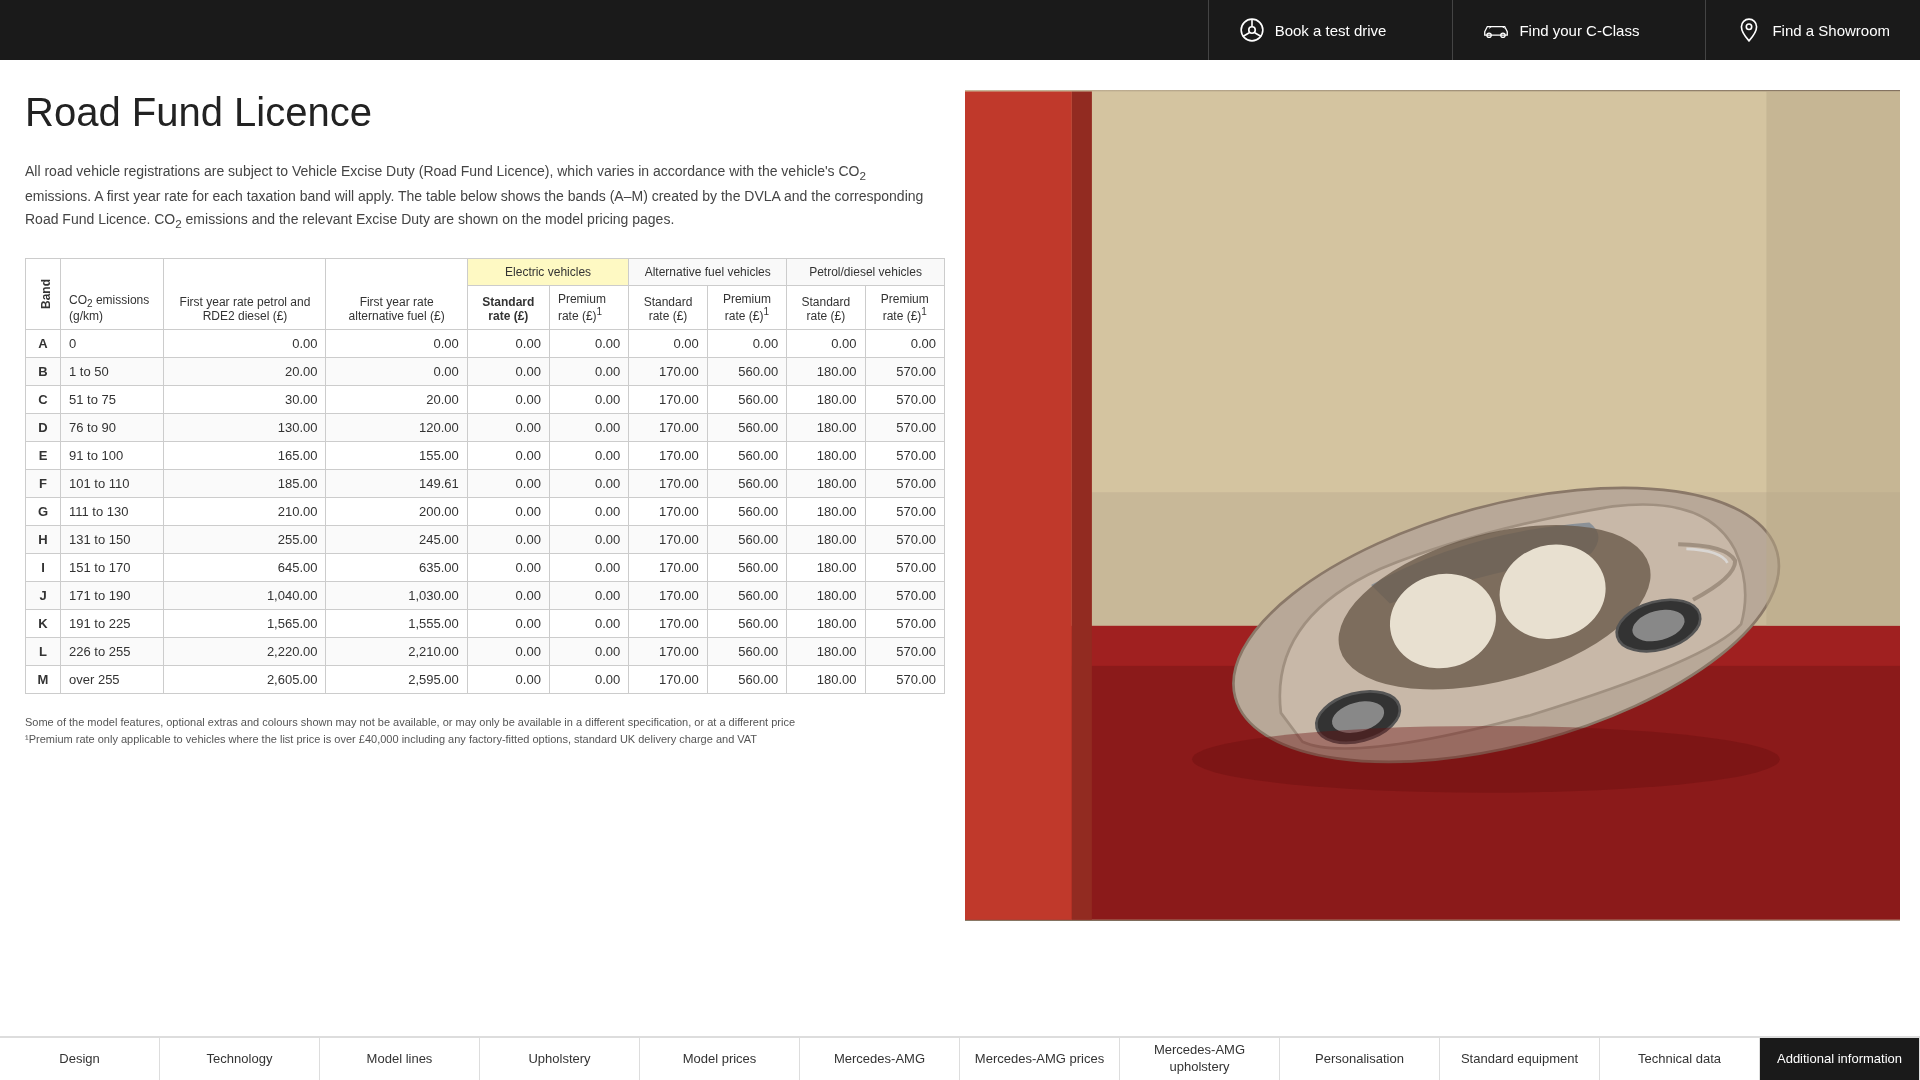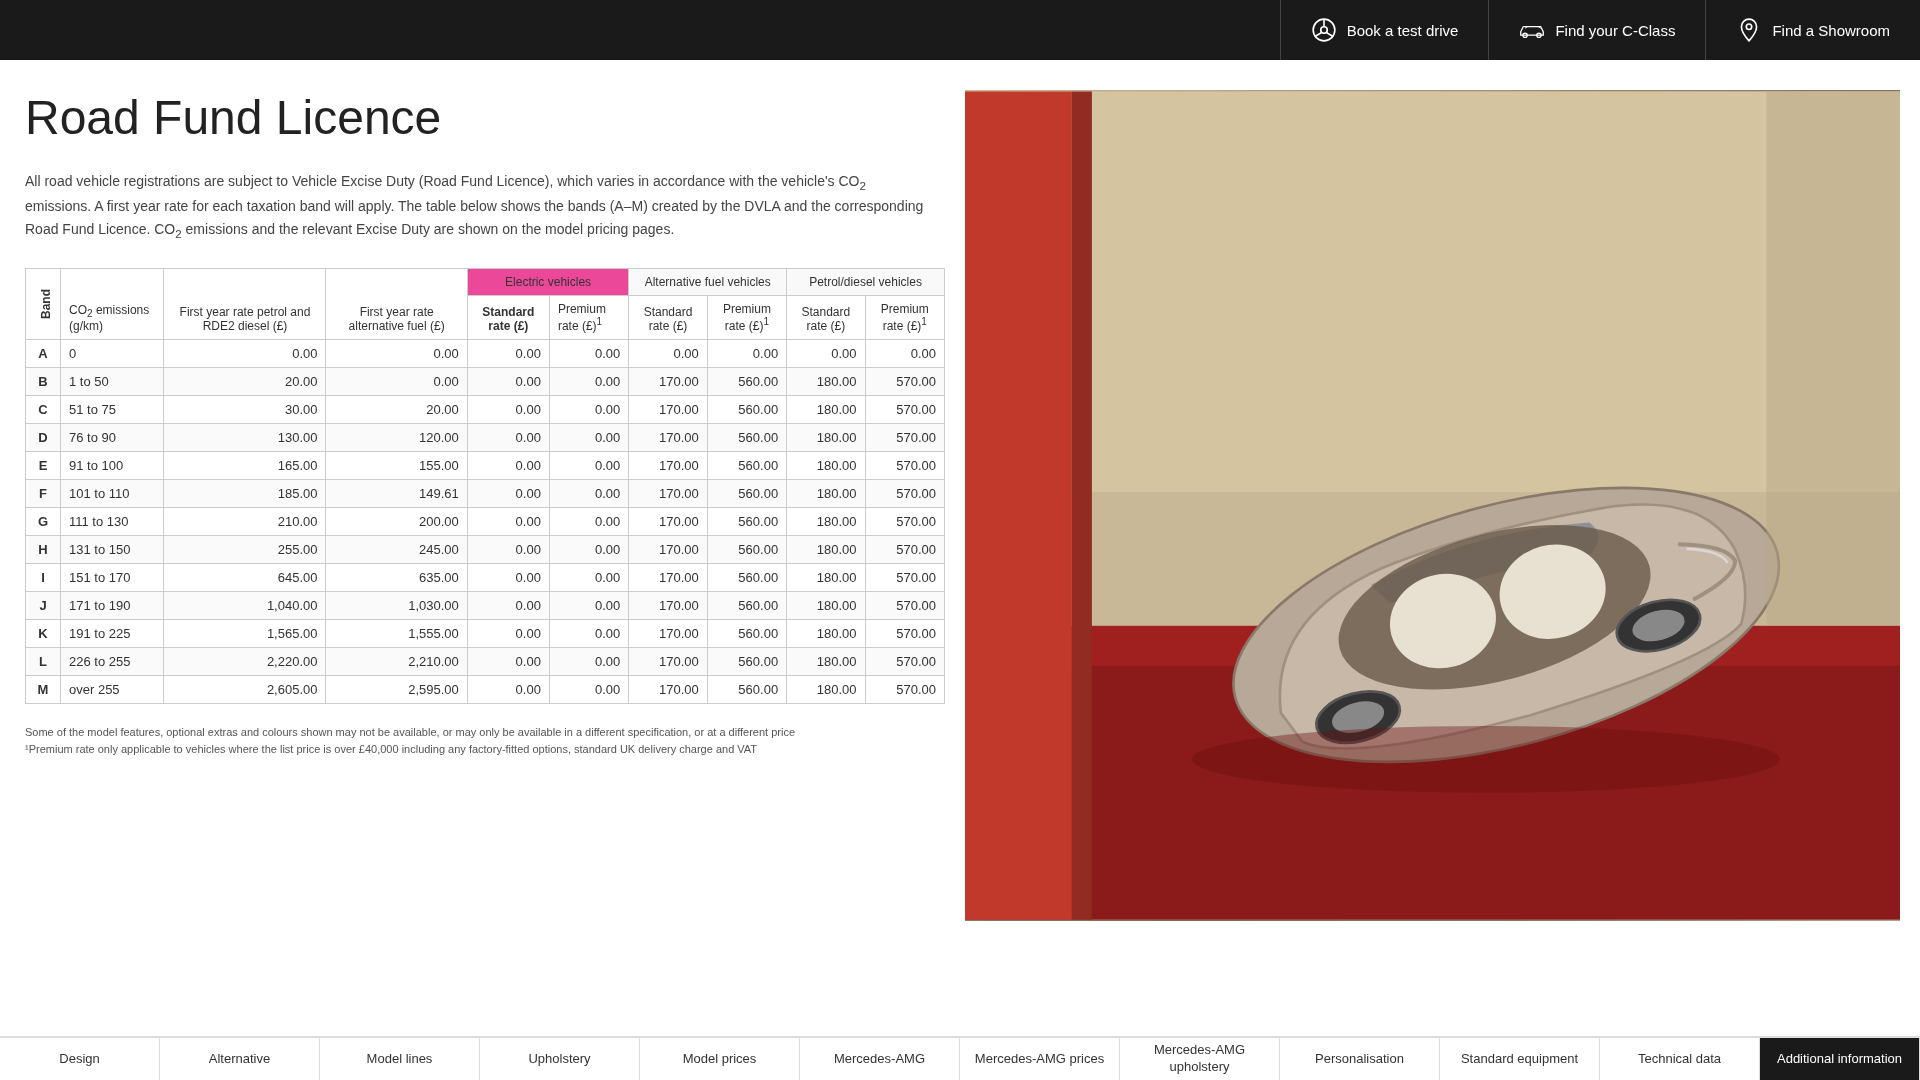--- a/index.html
+++ b/index.html
@@ -19,20 +19,21 @@
     .header-item {
       display: flex;
       align-items: center;
       gap: 10px;
       padding: 0 30px;
       color: #fff;
       font-size: 15px;
       border-left: 1px solid #444;
       cursor: pointer;
       white-space: nowrap;
+      margin-left: 36px;
     }
     .header-icon {
       width: 26px;
       height: 26px;
       fill: #fff;
     }
 
     
     .main-content {
       display: flex;
@@ -45,21 +46,21 @@
     }
     .right-image {
       flex: 1;
       background: linear-gradient(135deg, #c8b89a 0%, #a09078 30%, #7a6858 60%, #8a7868 80%, #b0a090 100%);
       min-height: 620px;
       position: relative;
       overflow: hidden;
     }
 
     h1 {
-      font-size: 48px;
+      font-size: 40px;
       font-weight: 300;
       margin-bottom: 25px;
       color: #222;
     }
 
     .description {
       font-size: 14px;
       line-height: 1.6;
       color: #444;
       margin-bottom: 25px;
@@ -185,21 +186,21 @@
     </p>
 
     <div class="table-wrapper">
       <table>
         <thead>
           <tr>
             <th rowspan="2" style="writing-mode:vertical-rl;transform:rotate(180deg);width:35px;">Band</th>
             <th rowspan="2" style="text-align:left;min-width:90px;">CO<sub>2</sub> emissions (g/km)</th>
             <th rowspan="2" style="min-width:130px;">First year rate petrol and RDE2 diesel (£)</th>
             <th rowspan="2" style="min-width:120px;">First year rate alternative fuel (£)</th>
-            <th colspan="2" style="text-align:center;background:#ec4899;">Electric vehicles</th>
+            <th colspan="2" style="text-align:center;background:#fef9c3;">Electric vehicles</th>
             <th colspan="2" style="text-align:center;background:#f9f9f9;">Alternative fuel vehicles</th>
             <th colspan="2" style="text-align:center;background:#f9f9f9;">Petrol/diesel vehicles</th>
           </tr>
           <tr>
             <th>Standard rate (£)</th>
             <th>Premium rate (£)<sup>1</sup></th>
             <th>Standard rate (£)</th>
             <th>Premium rate (£)<sup>1</sup></th>
             <th>Standard rate (£)</th>
             <th>Premium rate (£)<sup>1</sup></th>
@@ -409,21 +410,21 @@
 
       <ellipse cx="390" cy="500" rx="220" ry="25" fill="#6a1010" opacity="0.4"></ellipse>
 
       <rect x="600" y="0" width="100" height="400" fill="#b8a888" opacity="0.5"></rect>
     </svg>
   </div>
 </main>
 
 <nav class="bottom-nav">
   <div class="bottom-nav-item">Design</div>
-  <div class="bottom-nav-item">Alternative</div>
+  <div class="bottom-nav-item">Technology</div>
   <div class="bottom-nav-item">Model lines</div>
   <div class="bottom-nav-item">Upholstery</div>
   <div class="bottom-nav-item">Model prices</div>
   <div class="bottom-nav-item">Mercedes-AMG</div>
   <div class="bottom-nav-item">Mercedes-AMG prices</div>
   <div class="bottom-nav-item">Mercedes-AMG upholstery</div>
   <div class="bottom-nav-item">Personalisation</div>
   <div class="bottom-nav-item">Standard equipment</div>
   <div class="bottom-nav-item">Technical data</div>
   <div class="bottom-nav-item active">Additional information</div>

